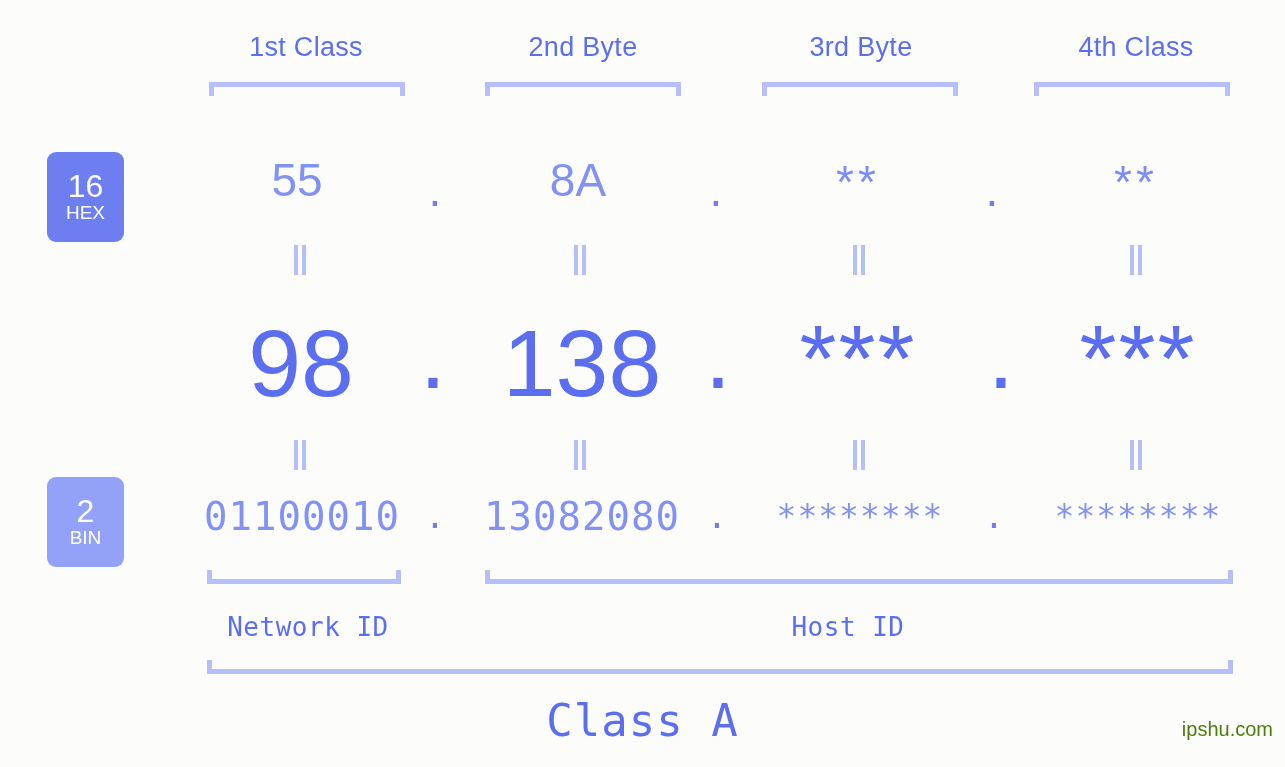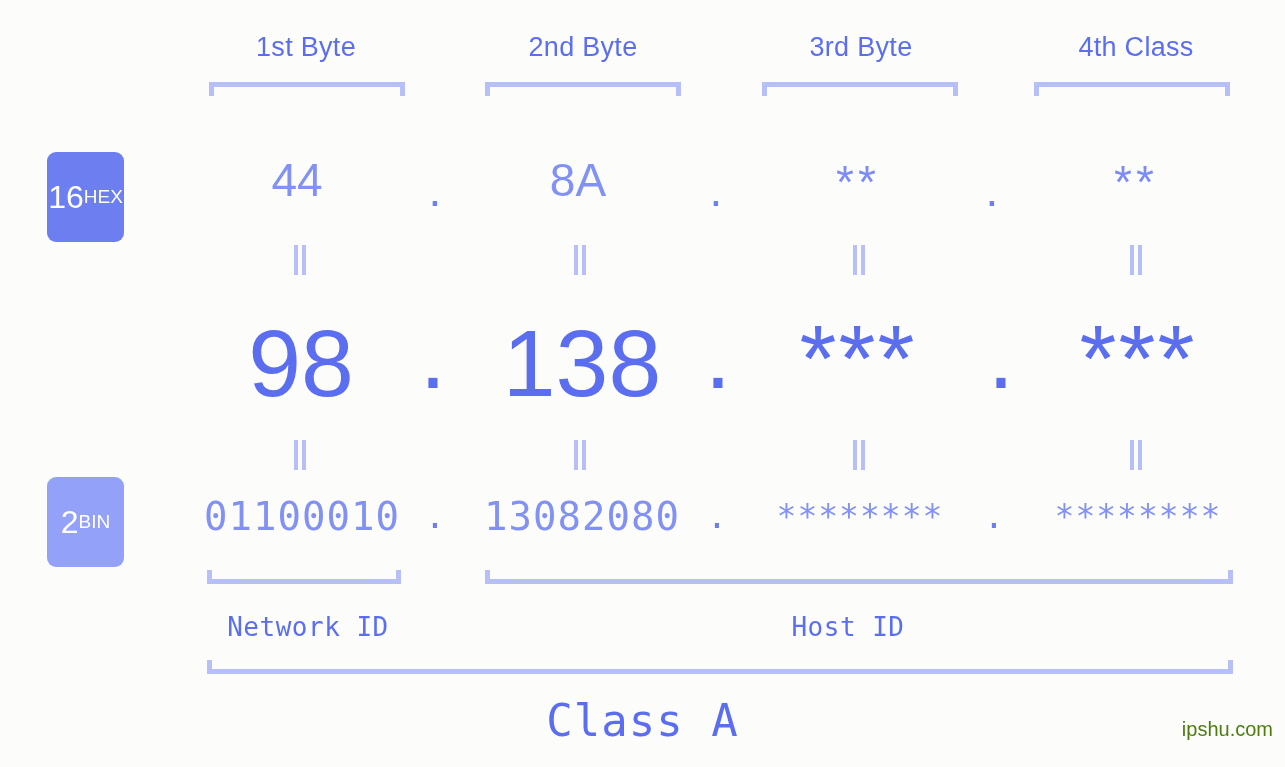--- a/index.html
+++ b/index.html
@@ -55,21 +55,21 @@
 
   
   .base-badge {
     position: absolute;
     left: 47px;
     width: 77px;
     border-radius: 9px;
     color: #ffffff;
     text-align: center;
     display: flex;
-    flex-direction: row;
+    flex-direction: column;
     align-items: center;
     justify-content: center;
     box-sizing: border-box;
   }
   .base-badge .num {
     font-size: 32px;
     font-weight: 400;
     line-height: 1.0;
     font-family: "Liberation Sans", sans-serif;
   }
@@ -222,21 +222,21 @@
     color: #4d7c0f;
     letter-spacing: 0px;
   }
 </style>
 </head>
 <body>
 
 <div id="canvas">
 
   <div>
-    <div class="byte-label" style="left:186px; width:240px;">1st Byte</div>
+    <div class="byte-label" style="left:186px; width:240px;">1st Class</div>
     <div class="byte-label" style="left:463px; width:240px;">2nd Byte</div>
     <div class="byte-label" style="left:741px; width:240px;">3rd Byte</div>
     <div class="byte-label" style="left:1016px; width:240px;">4th Class</div>
   </div>
 
   <div>
     <div class="bracket-top" style="left:209px; top:82px; width:196px;"></div>
     <div class="bracket-top" style="left:485px; top:82px; width:196px;"></div>
     <div class="bracket-top" style="left:762px; top:82px; width:196px;"></div>
     <div class="bracket-top" style="left:1034px; top:82px; width:196px;"></div>
@@ -245,21 +245,21 @@
   <div id="badge-hex" class="base-badge">
     <span class="num">16</span>
     <span class="nm">HEX</span>
   </div>
   <div id="badge-bin" class="base-badge">
     <span class="num">2</span>
     <span class="nm">BIN</span>
   </div>
 
   <div>
-    <div class="val hex-val" style="left:187px; width:220px;">44</div>
+    <div class="val hex-val" style="left:187px; width:220px;">55</div>
     <div class="val hex-dot" style="left:405px; width:60px; top:163px;">.</div>
     <div class="val hex-val" style="left:468px; width:220px;">8A</div>
     <div class="val hex-dot" style="left:686px; width:60px; top:163px;">.</div>
     <div class="val hex-star" style="left:748px; width:220px;">**</div>
     <div class="val hex-dot" style="left:962px; width:60px; top:163px;">.</div>
     <div class="val hex-star" style="left:1026px; width:220px;">**</div>
   </div>
 
   <div>
     <div class="eq-sep" style="left:292px; top:245px;">

